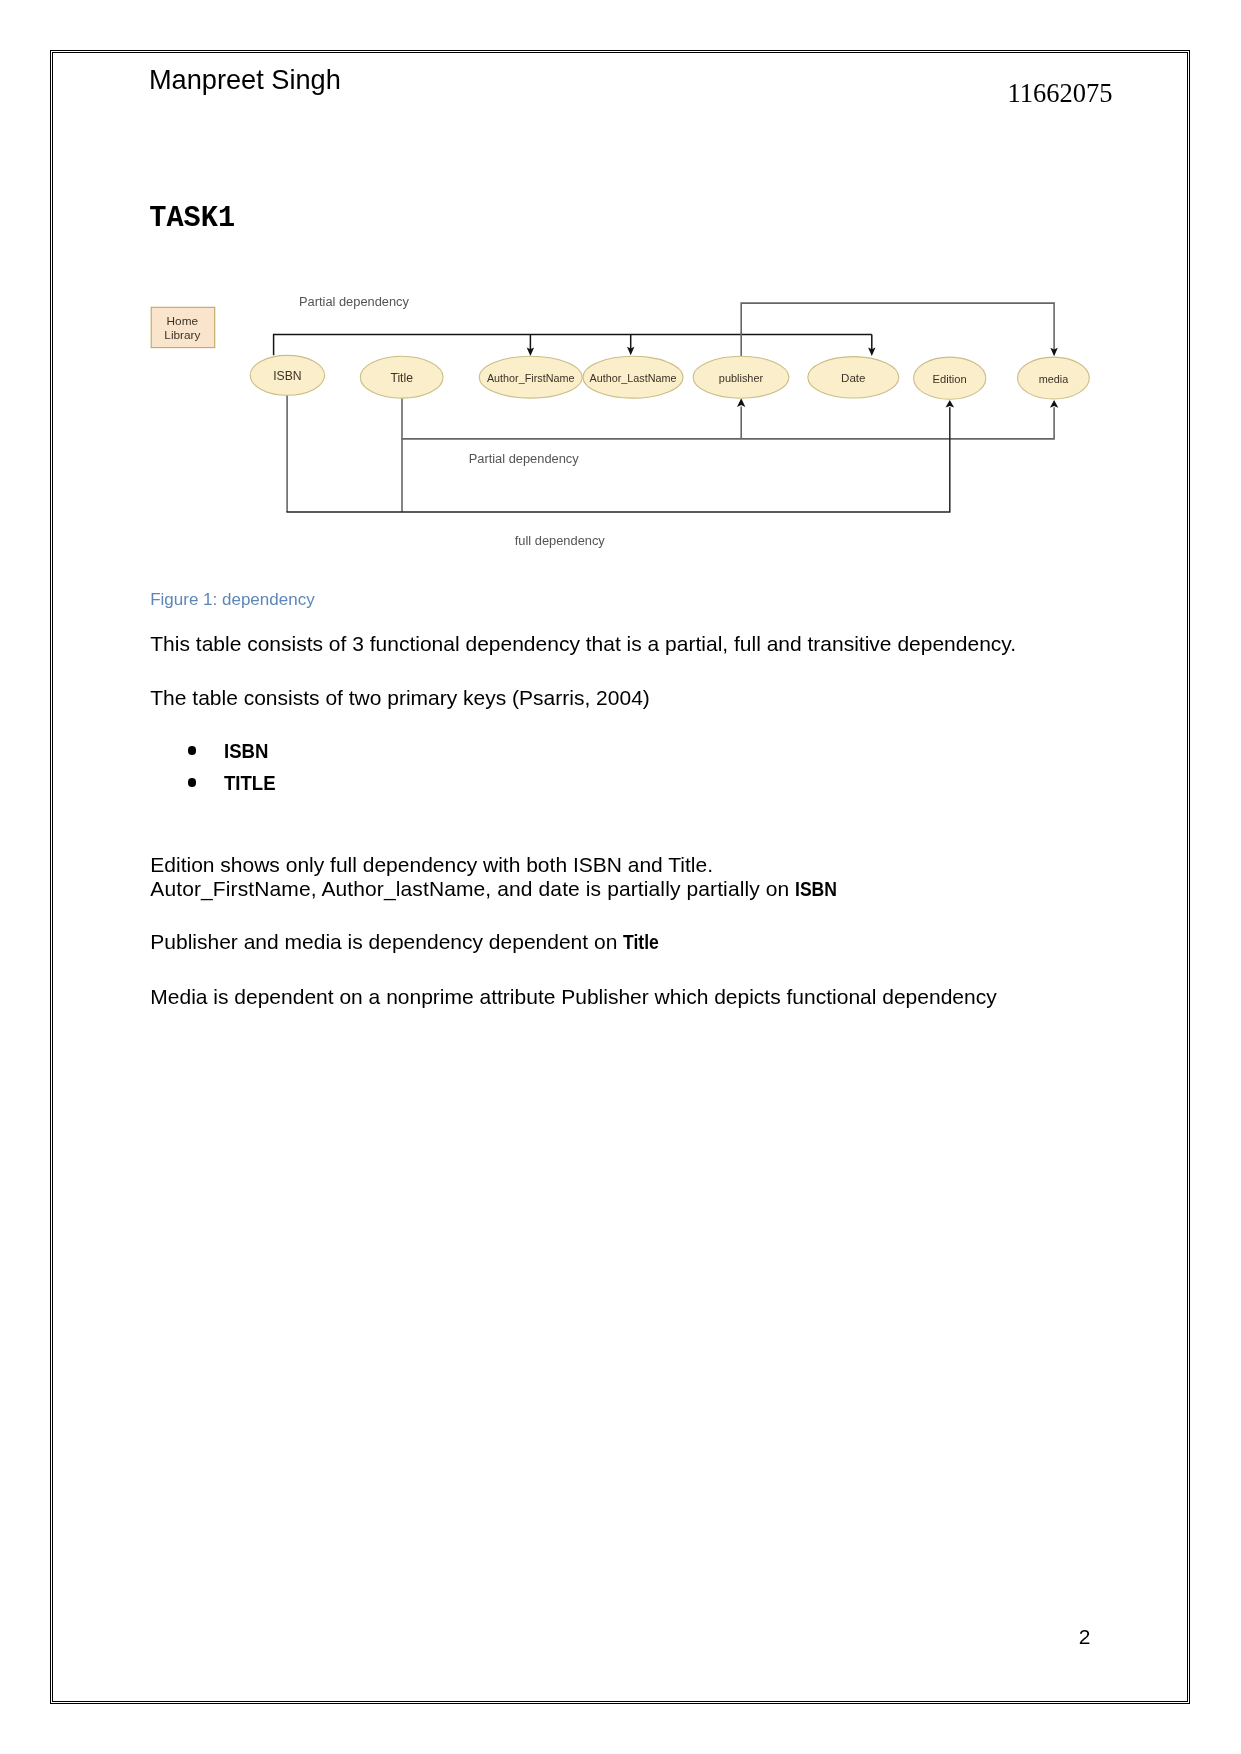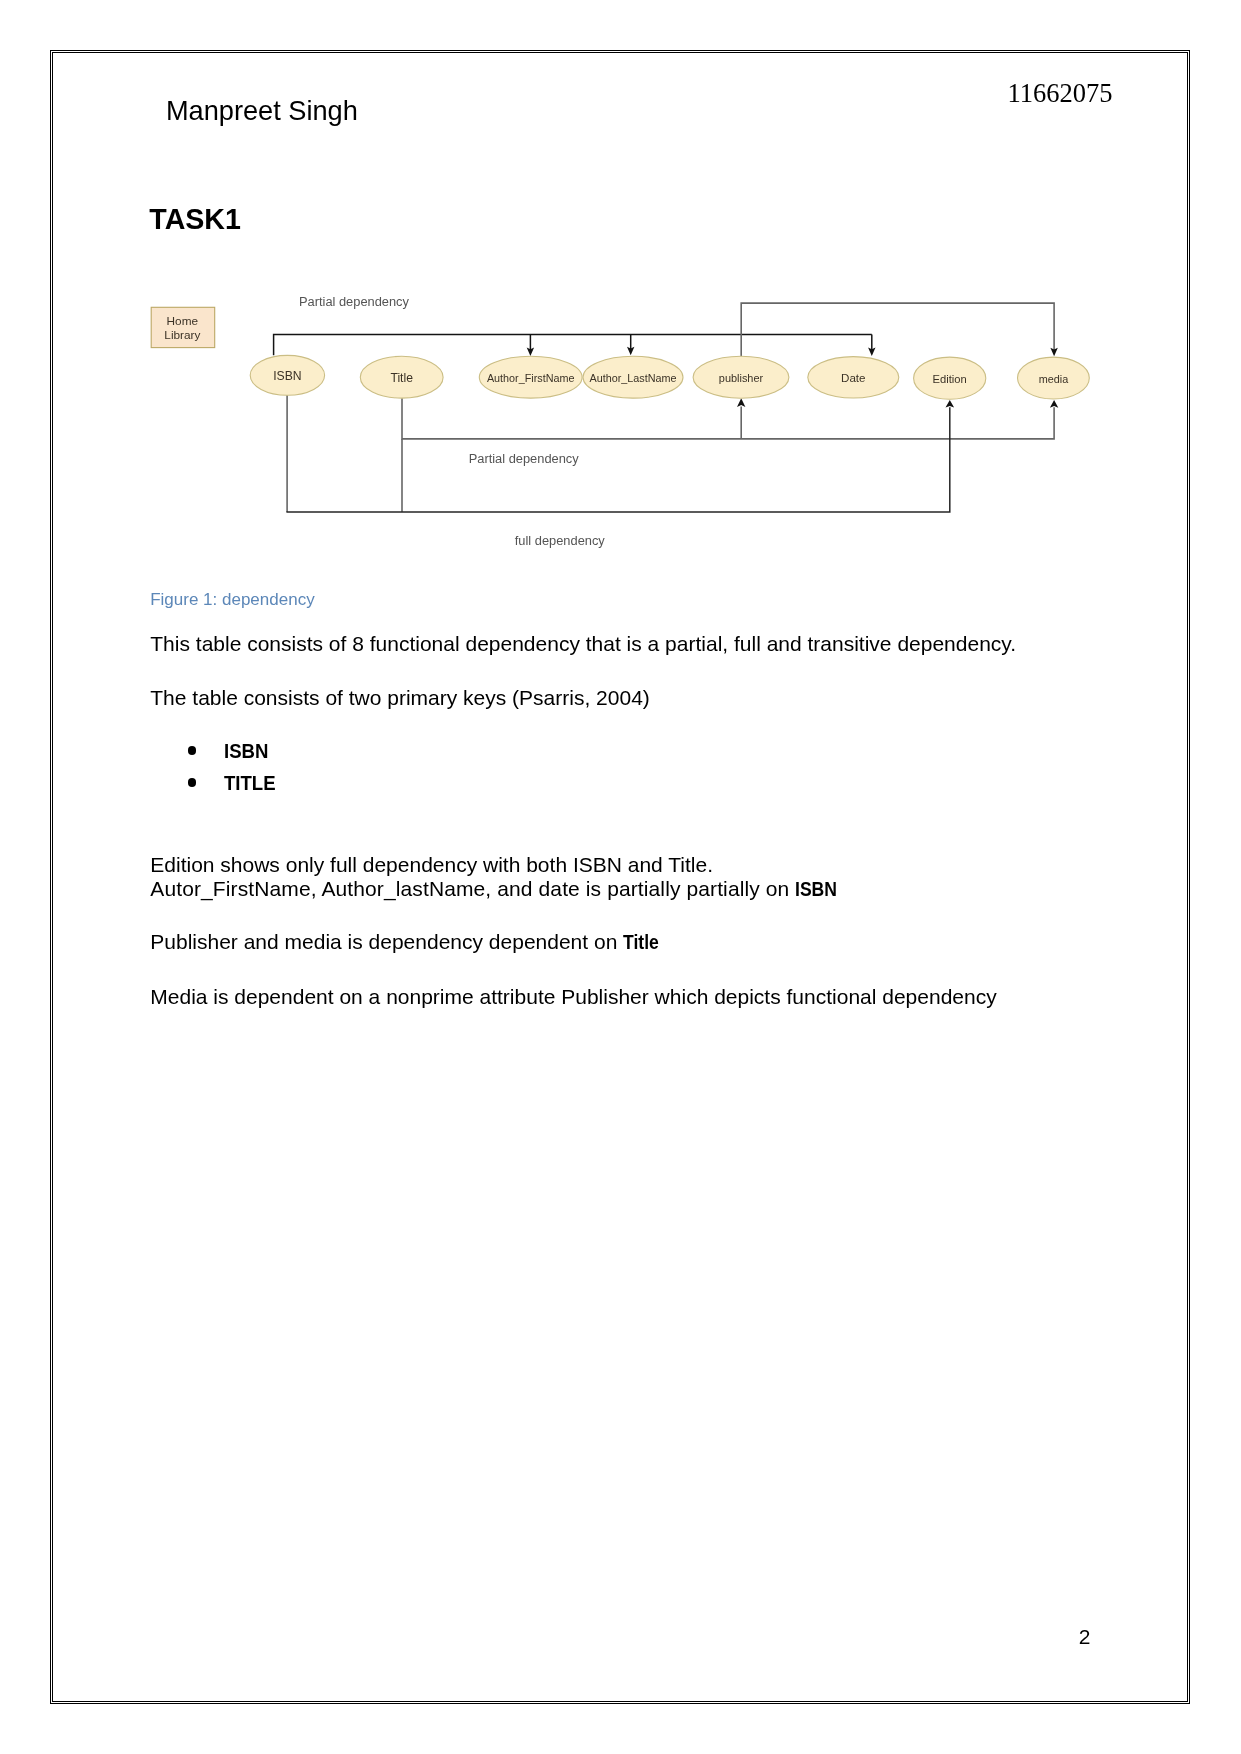--- a/index.html
+++ b/index.html
@@ -5,23 +5,23 @@
   html,body{margin:0;padding:0;background:#ffffff;}
   body{width:1241px;height:1754px;position:relative;overflow:hidden;
        font-family:"Liberation Sans",sans-serif;color:#000;
        }
   .hdr-name,.hdr-id,.task-title,.fig-caption,.para,.pagenum,ul.bullets li,svg.diagram{
        will-change:opacity;}
   .page-frame{position:absolute;left:49.8px;top:49.6px;width:1140.4px;height:1654.3px;
        border:1.4px solid #000;box-sizing:border-box;}
   .page-frame-inner{position:absolute;left:1.2px;top:1.2px;right:1.2px;bottom:1.2px;
        border:1.2px solid #000;box-sizing:border-box;}
-  .hdr-name{position:absolute;left:148.9px;top:97px;font-size:27.2px;line-height:1;margin-left:17px;}
+  .hdr-name{position:absolute;left:148.9px;top:66px;font-size:27.2px;line-height:1;}
   .hdr-id{position:absolute;left:1007.6px;top:80.3px;font-size:26.5px;line-height:1;font-family:Liberation Serif, serif;}
-  .task-title{position:absolute;left:149.3px;top:205.2px;font-family:Liberation Sans, sans-serif;
+  .task-title{position:absolute;left:149.3px;top:205.2px;font-family:Liberation Mono, monospace;
        font-weight:bold;font-size:28.6px;line-height:1;}
   .fig-caption{position:absolute;left:150.2px;top:591.1px;font-size:17px;color:#5C87B8;line-height:1;text-align:right;}
   .para{position:absolute;left:150.3px;font-size:21px;line-height:1;white-space:nowrap;}
   .para b{font-weight:bold;font-size:21px;display:inline-block;
        transform:scaleX(0.837);transform-origin:left center;}
   #p4-text{letter-spacing:0.112px;}
   ul.bullets{position:absolute;left:0;top:0;margin:0;padding:0;list-style:none;}
   ul.bullets li{position:absolute;left:224.2px;font-size:21px;font-weight:bold;line-height:1;
        white-space:nowrap;}
   ul.bullets li span{display:inline-block;transform:scaleX(0.885);transform-origin:left center;}
@@ -98,21 +98,21 @@
 
   <text class="dg-l" x="299.0" y="305.8">Partial dependency</text>
   <text class="dg-l" x="468.7" y="462.8">Partial dependency</text>
   <text class="dg-l" x="514.8" y="545.3">full dependency</text>
 </svg>
 <div class="hdr-name">Manpreet Singh</div>
 <div class="hdr-id">11662075</div>
 <div class="task-title">TASK1</div>
 <div class="fig-caption" style="color: rgb(92, 135, 184);">Figure 1: dependency</div>
 
-<div class="para" style="top:633.2px">This table consists of 8 functional dependency that is a partial, full and transitive dependency.</div>
+<div class="para" style="top:633.2px">This table consists of 3 functional dependency that is a partial, full and transitive dependency.</div>
 <div class="para" style="top:686.9px">The table consists of two primary keys (Psarris, 2004)</div>
 
 <ul class="bullets">
   <li><span>ISBN</span></li>
   <li><span>TITLE</span></li>
 </ul>
 
 <div class="para" style="top:854px">Edition shows only full dependency with both ISBN and Title.</div>
 <div class="para" style="top:877.8px"><span id="p4-text">Autor_FirstName, Author_lastName, and date is partially partially on </span><b>ISBN</b></div>
 <div class="para" style="top:931.4px"><span>Publisher and media is dependency dependent on </span><b>Title</b></div>

